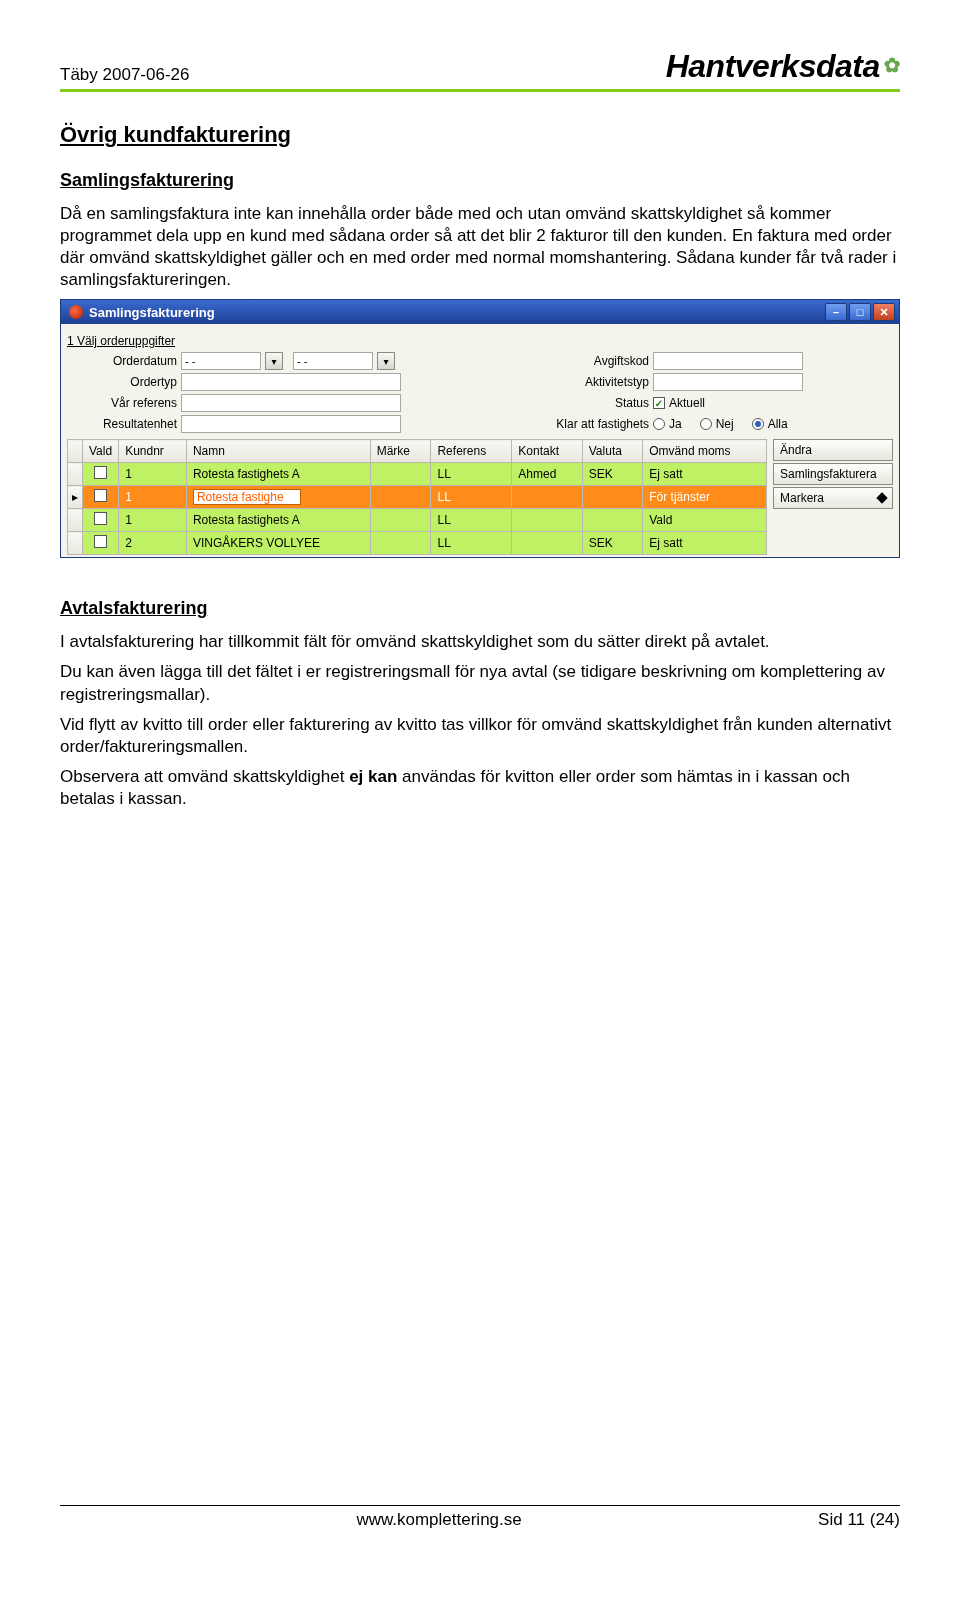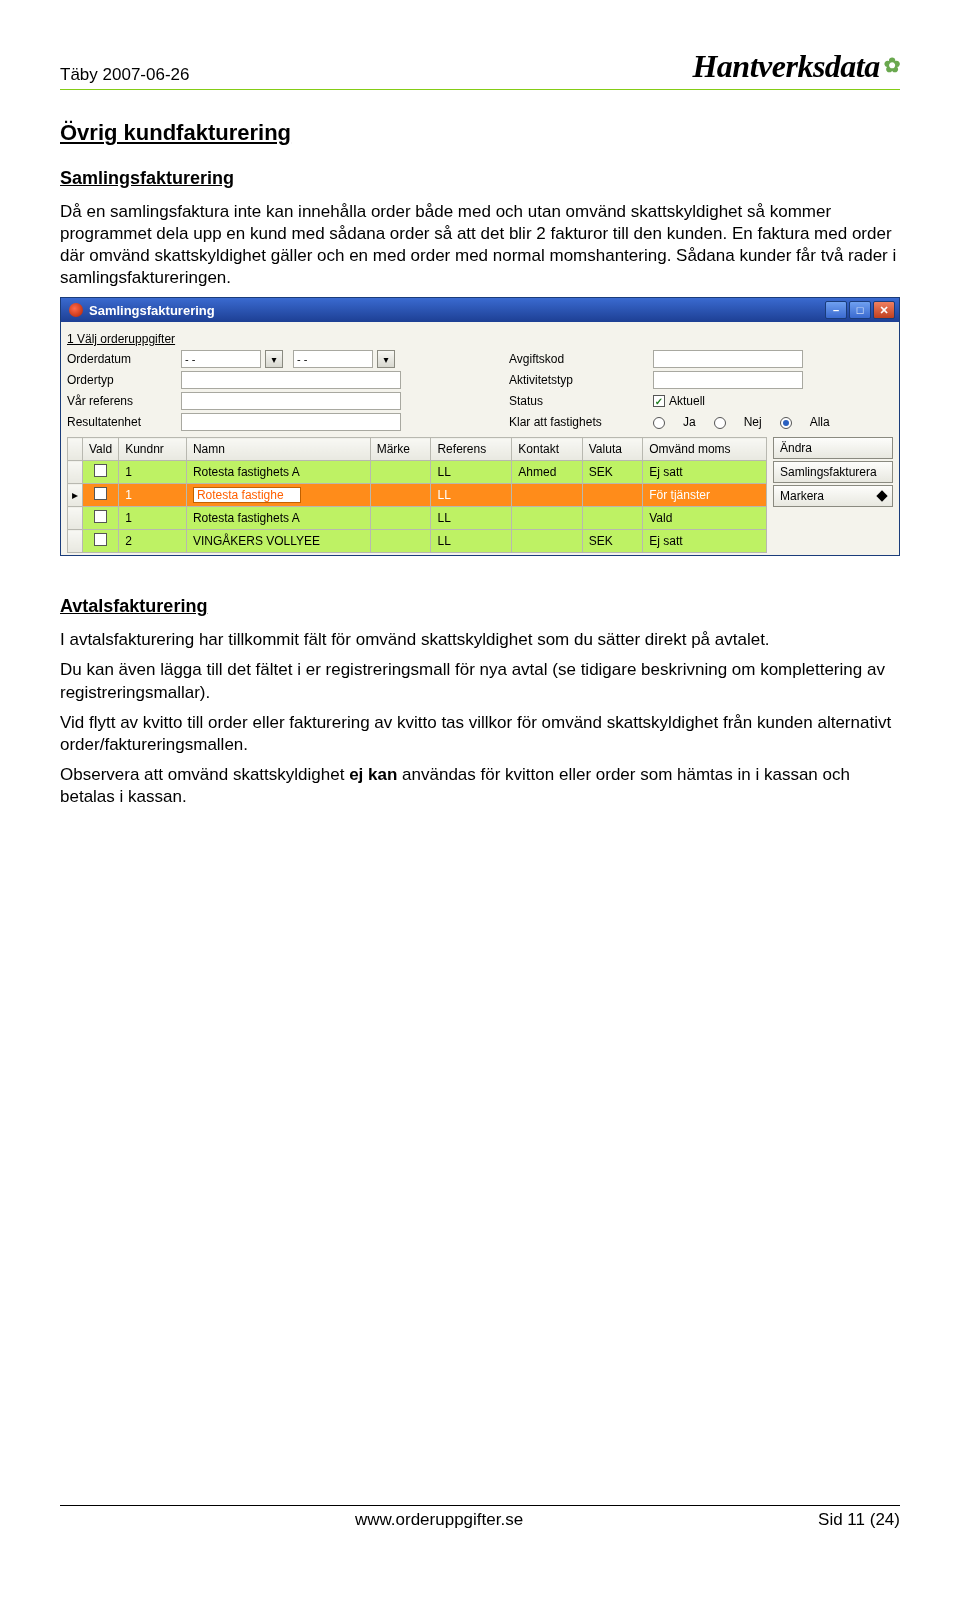--- a/index.html
+++ b/index.html
@@ -13,35 +13,34 @@
   .page {
     padding: 48px 60px 40px 60px;
     box-sizing: border-box;
     min-height: 1560px;
     position: relative;
   }
   .header-row {
     display: flex;
     justify-content: space-between;
     align-items: flex-end;
-    border-bottom: 1px solid #84cc16;
+    border-bottom: 3px solid #84cc16;
     padding-bottom: 4px;
     margin-bottom: 18px;
   }
   .header-left {
     font-size: 17px;
   }
   .header-right {
     font-size: 32px;
     font-weight: bold;
     font-style: italic;
     letter-spacing: -0.5px;
     display: flex;
     align-items: center;
-    font-family: Liberation Serif, serif;
   }
   .header-right .brand-icon {
     display: inline-block;
     margin-left: 4px;
     font-style: normal;
     font-size: 20px;
     color: #6aa84f;
     position: relative;
     top: -2px;
   }
@@ -116,40 +115,40 @@
     margin: 2px 0 4px 0;
   }
   .form-grid {
     display: grid;
     grid-template-columns: 110px 80px 24px 80px 24px 100px 140px auto;
     row-gap: 3px;
     column-gap: 4px;
     align-items: center;
     font-size: 12px;
   }
-  .form-grid .lbl { white-space: nowrap; }
+  .form-grid .lbl { white-space: nowrap; text-align: right; }
   .form-grid .field {
     height: 18px;
     background: #fff;
     border: 1px solid #a8a8a0;
     box-sizing: border-box;
     padding: 0 3px;
     font-size: 11px;
     display: flex; align-items: center;
   }
   .form-grid .dropdown-btn {
     width: 18px; height: 18px;
     background: linear-gradient(#f8f8f4, #d8d8d0);
     border: 1px solid #8a8a80;
     box-sizing: border-box;
     font-size: 10px;
     display: flex; align-items: center; justify-content: center;
   }
   .radios { display: flex; gap: 18px; align-items: center; }
-  .radio { display: flex; gap: 18px; align-items: flex-end; }
+  .radio { display: flex; gap: 4px; align-items: center; }
   .radio .dot, .radio .dot-filled {
     width: 12px; height: 12px;
     border-radius: 50%;
     border: 1px solid #555;
     box-sizing: border-box;
     background: #fff;
     display: inline-block;
   }
   .radio .dot-filled::after {
     content: "";
@@ -418,17 +417,17 @@
 
   <p class="body">Vid flytt av kvitto till order eller fakturering av kvitto tas villkor för omvänd skattskyldighet från kunden alternativt order/faktureringsmallen.</p>
   <p class="body">
     <span>Observera att omvänd skattskyldighet </span><span class="bold-inline">ej kan</span><span> användas för kvitton eller order som hämtas in i kassan och betalas i kassan.</span>
   </p>
 
   <div class="footer-wrap">
     <div class="line"></div>
     <div class="footer-row">
       <span></span>
-      <a class="link">www.orderuppgifter.se</a>
+      <a class="link">www.komplettering.se</a>
       <span>Sid 11 (24)</span>
     </div>
   </div>
 </div>
 
 </body></html>

